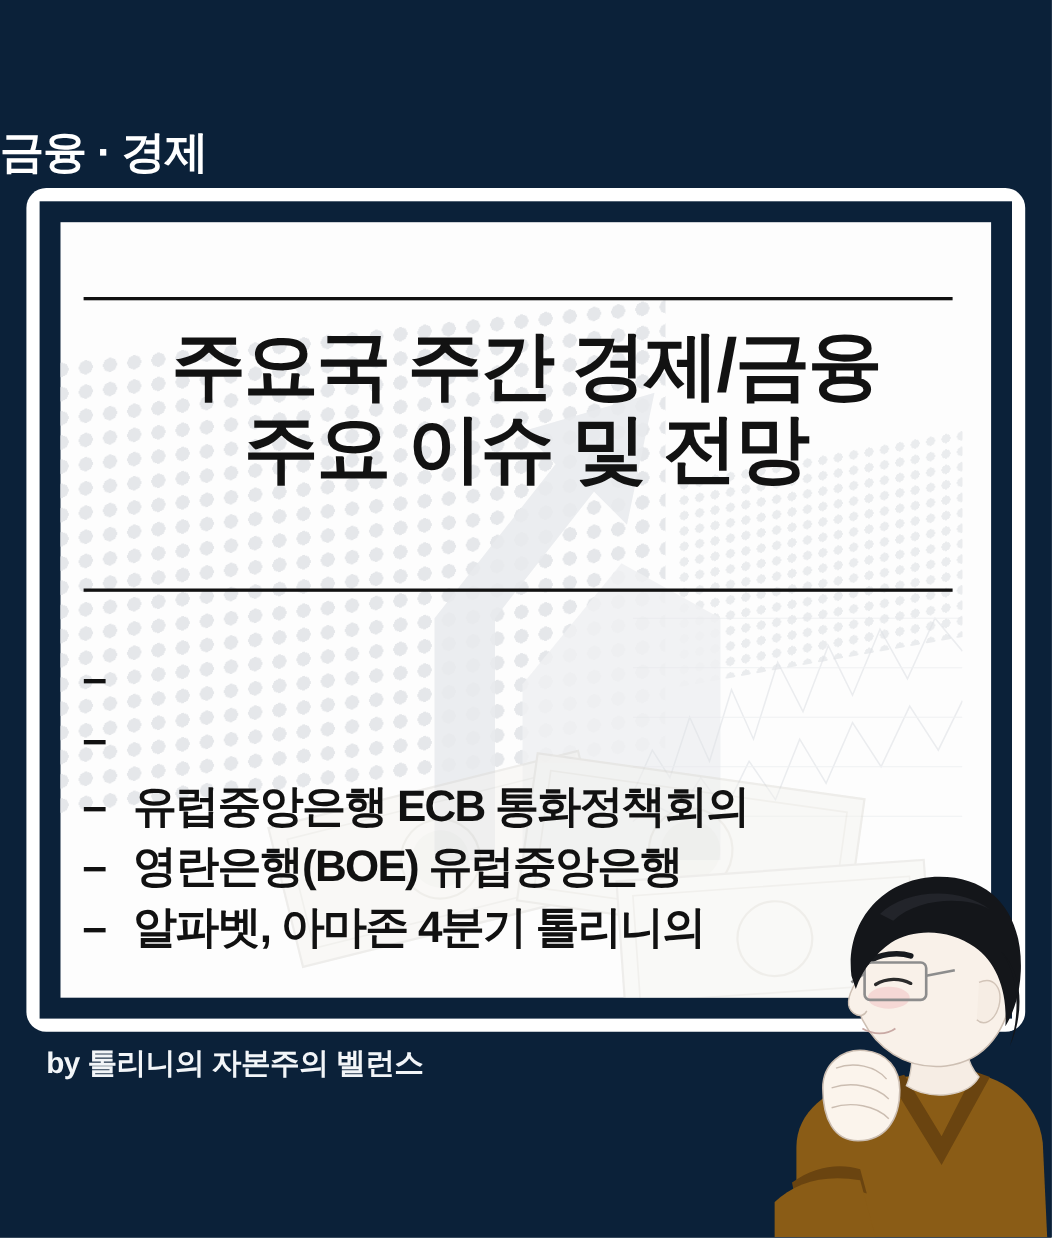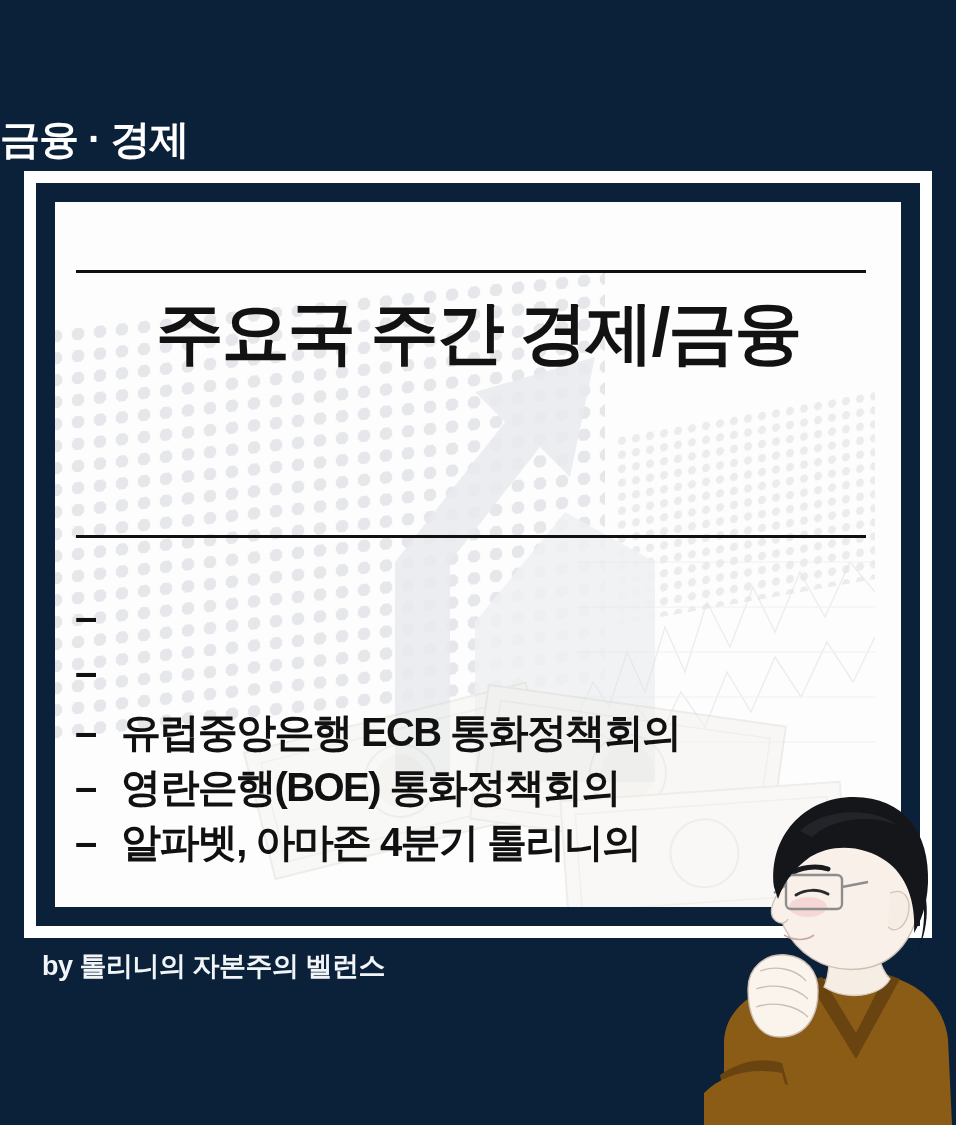--- a/index.html
+++ b/index.html
@@ -47,20 +47,21 @@
   
   .outer-frame {
     position: absolute;
     left: 24px;
     top: 171px;
     width: 908px;
     height: 767px;
     background: #ffffff;
     box-sizing: border-box;
     padding: 12px;
+    border-radius: 18px;
   }
   .navy-frame {
     width: 100%;
     height: 100%;
     background: #0b2139;
     box-sizing: border-box;
     padding: 19px;
   }
   .inner-card {
     position: relative;
@@ -257,38 +258,39 @@
             </g>
           </g>
         </svg>
 
         <div class="card-content">
 
           <div class="rule rule-top"></div>
 
           <div class="title-block">
             <span class="title-line">주요국 주간 경제/금융</span>
+            <span class="title-line">주요 이슈 및 전망</span>
           </div>
 
           <div class="rule rule-mid"></div>
 
           <div class="bullet-list">
             <div class="bullet-item">
               <span class="bullet-dash">–</span>
             </div>
             <div class="bullet-item">
               <span class="bullet-dash">–</span>
             </div>
             <div class="bullet-item">
               <span class="bullet-dash">–</span>
               <span class="bullet-text">유럽중앙은행 ECB 통화정책회의</span>
             </div>
             <div class="bullet-item">
               <span class="bullet-dash">–</span>
-              <span class="bullet-text">영란은행(BOE) 통화정책회의</span>
+              <span class="bullet-text">영란은행(BOE) 유럽중앙은행</span>
             </div>
             <div class="bullet-item">
               <span class="bullet-dash">–</span>
               <span class="bullet-text">알파벳, 아마존 4분기 톨리니의</span>
             </div>
           </div>
 
         </div>
       </div>
     </div>

